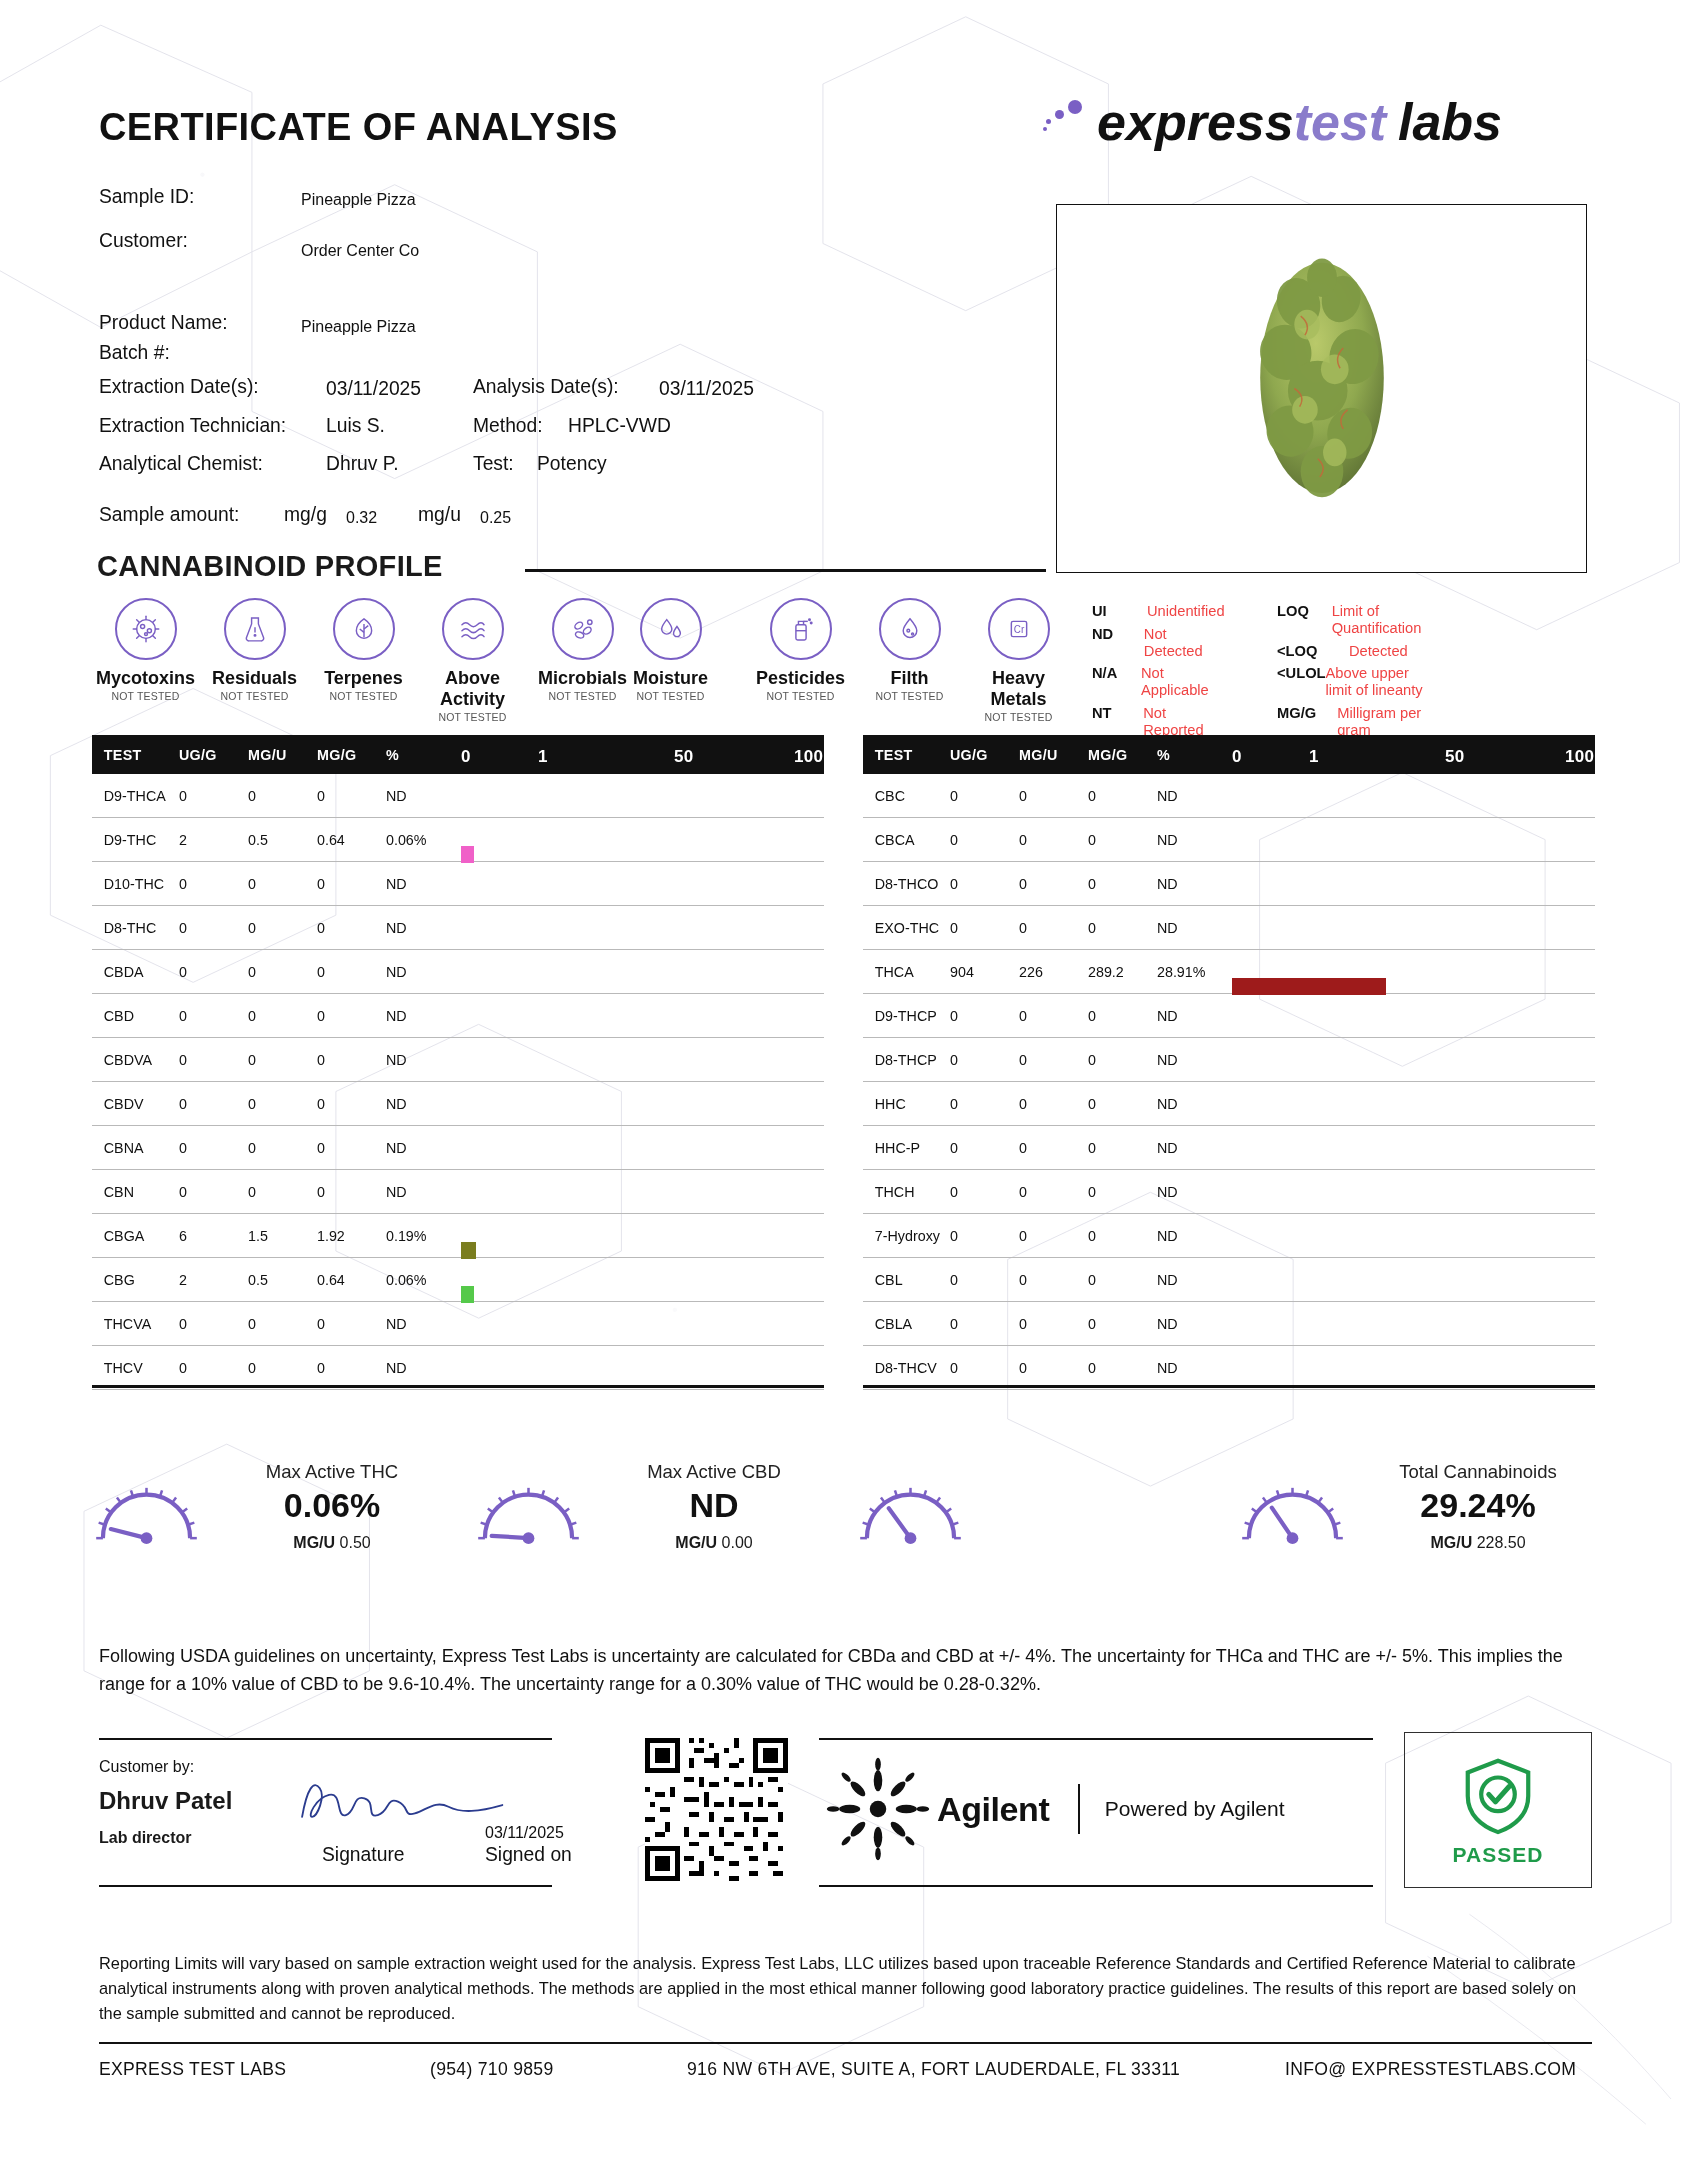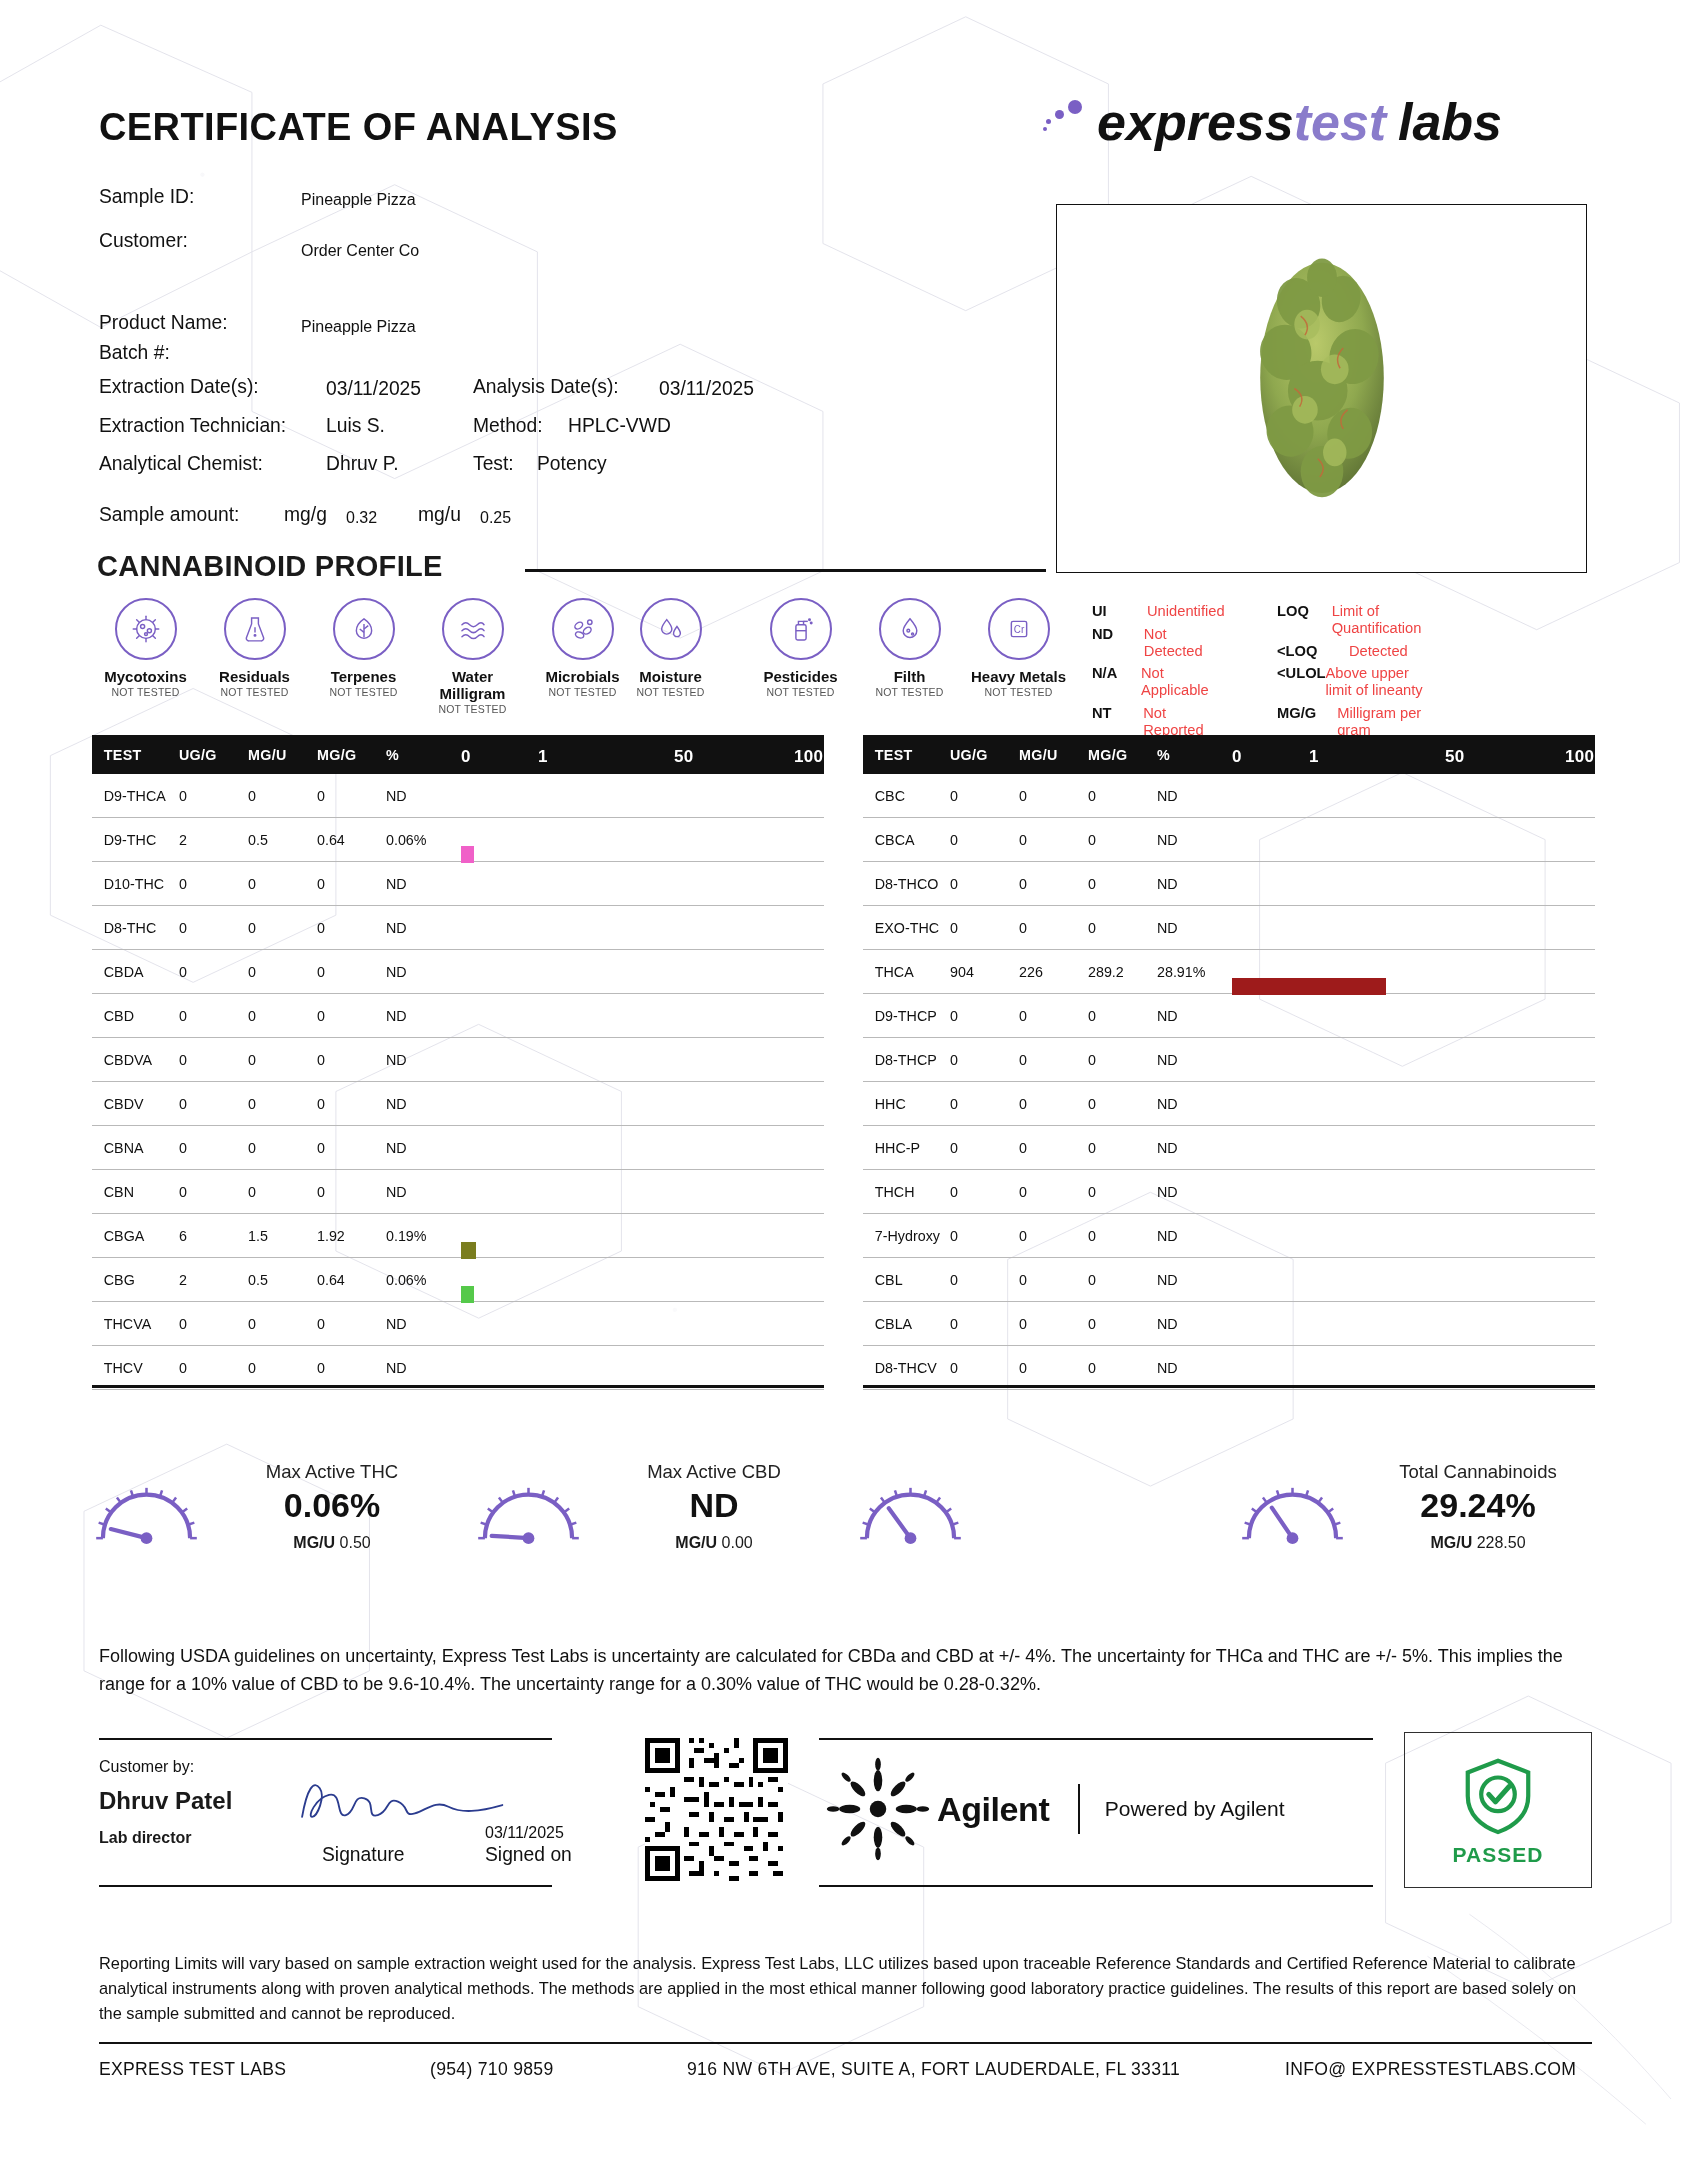--- a/index.html
+++ b/index.html
@@ -77,21 +77,21 @@
   }
 
   
   .icon-row { position:absolute; left:91px; top:598px; width:974px; height:126px; }
   .icon-cell { position:absolute; width:109px; text-align:center; }
   .icon-circ {
     width:62px;height:62px;border-radius:50%;border:2.1px solid #7a5fc4;
     margin:0 auto; display:flex;align-items:center;justify-content:center;
     color:#7a5fc4;
   }
-  .icon-name { font-size:15px; font-weight:bold; margin-top:7.6px; color:#111; }
+  .icon-name { font-size:18px; font-weight:bold; margin-top:7.6px; color:#111; }
   .icon-sub { font-size:10.5px; color:#555; margin-top:1.7px; letter-spacing:0.2px;}
 
   
   .legend { position:absolute; left:1092px; top:603px; font-size:14.7px; color:#222; }
   .legend .col { position:absolute; top:0; }
   .legend .row { display:flex; margin-bottom:5.5px; line-height:17px;}
   .legend .k { font-weight:bold; width:55px; color:#111; }
   .legend .k2 { font-weight:bold; width:72px; color:#111; }
   .legend .v { color:#ef4444; }
 
@@ -331,21 +331,21 @@
       </div>
 
       <div class="icon-cell" style="left:327px;">
         <div class="icon-circ">
           <svg width="34" height="34" viewBox="0 0 40 40" fill="none" stroke="#7a5fc4" stroke-width="1.7" stroke-linecap="round">
             <path d="M7 15c3-3 6-3 9 0s6 3 9 0 6-3 8 0"></path>
             <path d="M7 22c3-3 6-3 9 0s6 3 9 0 6-3 8 0"></path>
             <path d="M7 29c3-3 6-3 9 0s6 3 9 0 6-3 8 0"></path>
           </svg>
         </div>
-        <div class="icon-name">Water Milligram</div>
+        <div class="icon-name">Above Activity</div>
         <div class="icon-sub">NOT TESTED</div>
       </div>
 
       <div class="icon-cell" style="left:437px;">
         <div class="icon-circ">
           <svg width="34" height="34" viewBox="0 0 40 40" fill="none" stroke="#7a5fc4" stroke-width="1.7">
             <ellipse cx="15" cy="16" rx="5" ry="3.4" transform="rotate(-35 15 16)"></ellipse>
             <ellipse cx="25" cy="22" rx="5" ry="3.4" transform="rotate(-35 25 22)"></ellipse>
             <ellipse cx="16" cy="27" rx="5" ry="3.4" transform="rotate(20 16 27)"></ellipse>
             <circle cx="28" cy="12" r="2.6"></circle>

